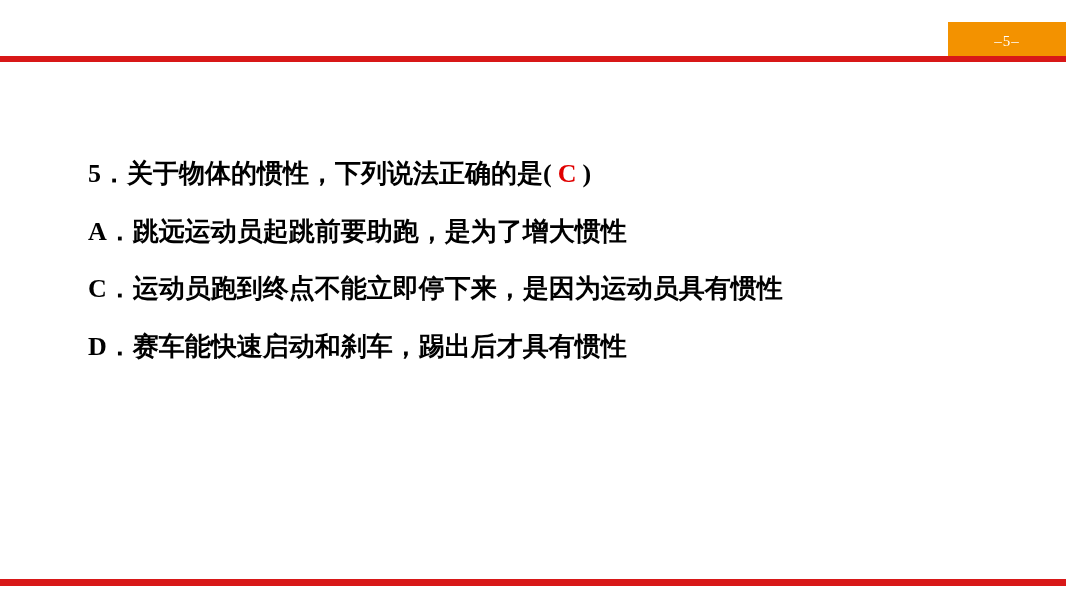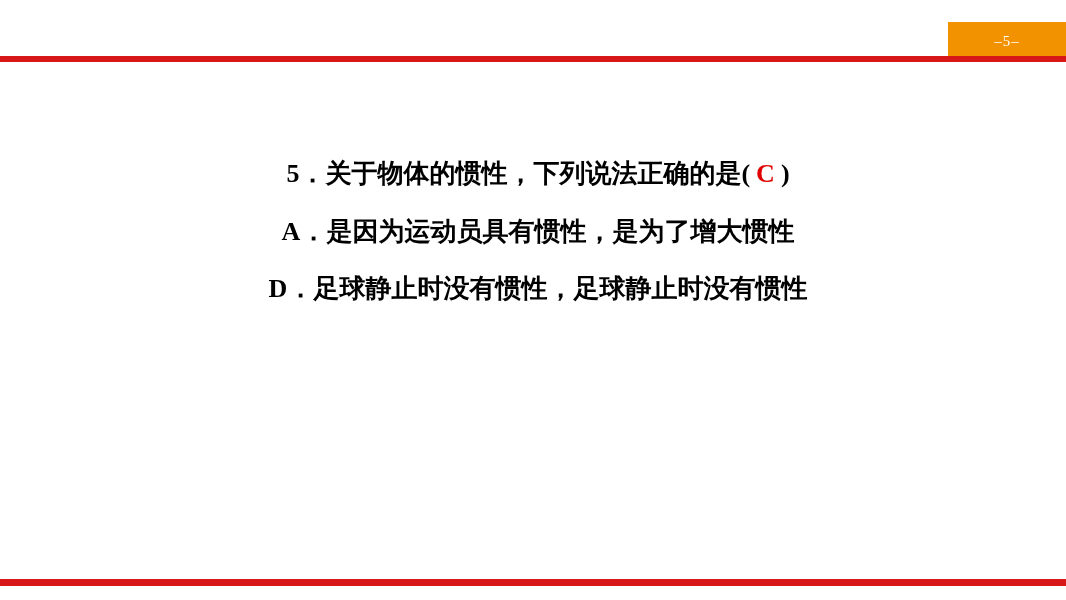--- a/index.html
+++ b/index.html
@@ -59,21 +59,20 @@
     height: 7px;
     background: #d81818;
   }
 
   
   .content {
     position: absolute;
     left: 88px;
     top: 160px;
     width: 900px;
-    text-align: center;
   }
   .q-line {
     font-size: 26px;
     color: #000000;
     line-height: 1.1;
     margin-bottom: 29px;
     white-space: nowrap;
     font-family: "Liberation Serif", serif;
     font-weight: bold;
   }
@@ -108,26 +107,29 @@
 
   <div class="header-rule"></div>
 
   <div class="content">
 
     <div class="q-line">
       <span class="q-stem">5．</span><span class="q-stem">关于物体的惯性，下列说法正确的是(</span><span class="answer">C</span><span class="paren">)</span>
     </div>
 
     <div class="q-line">
-      <span class="opt-label">A．</span><span class="opt-text">是因为运动员具有惯性，是为了增大惯性</span>
+      <span class="opt-label">A．</span><span class="opt-text">跳远运动员起跳前要助跑，是为了增大惯性</span>
     </div>
 
 
+    <div class="q-line">
+      <span class="opt-label">C．</span><span class="opt-text">运动员跑到终点不能立即停下来，是因为运动员具有惯性</span>
+    </div>
 
     <div class="q-line">
-      <span class="opt-label">D．</span><span class="opt-text">足球静止时没有惯性，足球静止时没有惯性</span>
+      <span class="opt-label">D．</span><span class="opt-text">赛车能快速启动和刹车，踢出后才具有惯性</span>
     </div>
 
   </div>
 
   <div class="footer-rule"></div>
 
 </div>
 
 </body></html>

